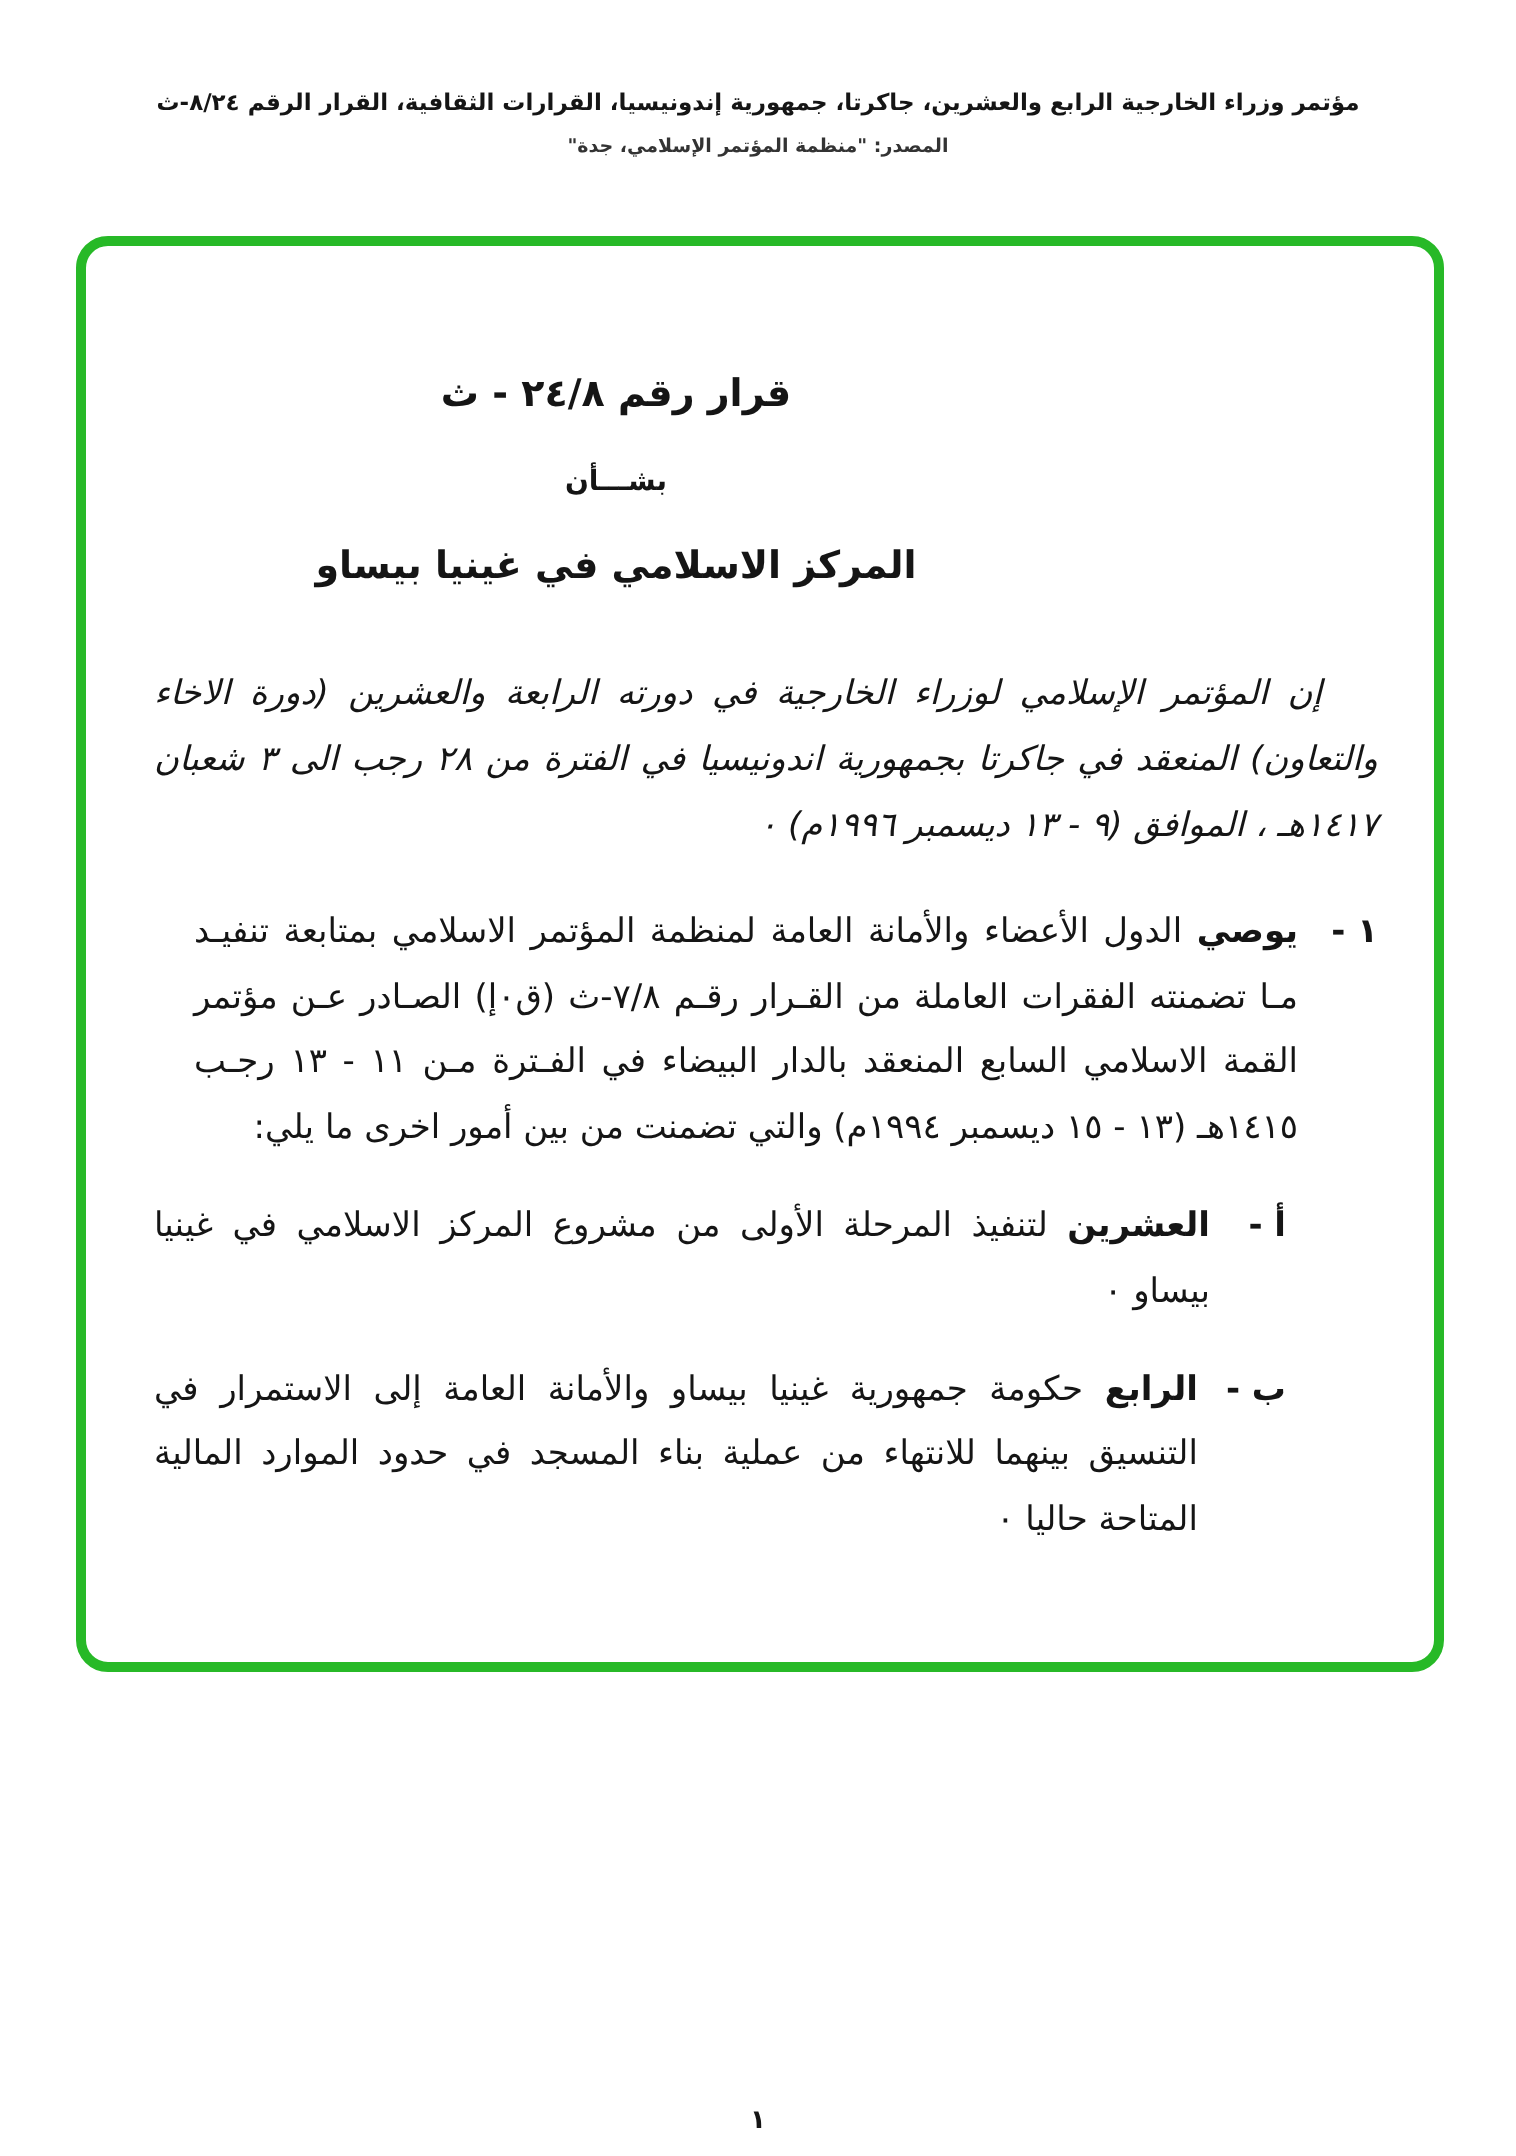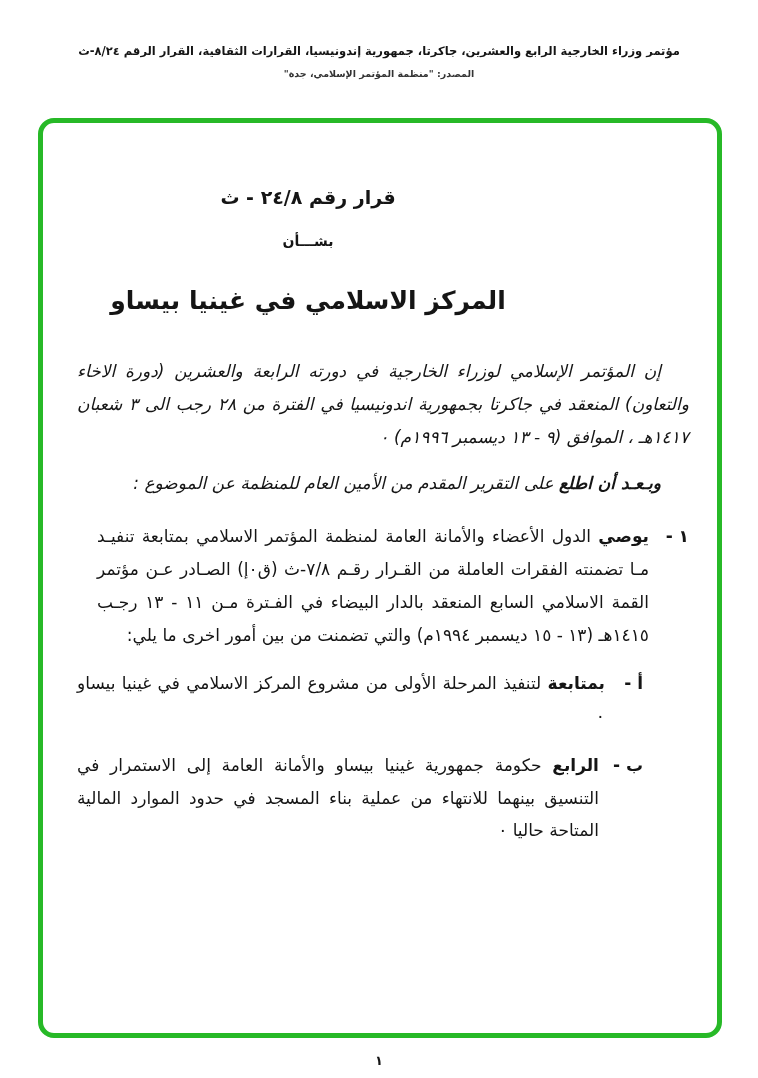--- a/index.html
+++ b/index.html
@@ -13,21 +13,21 @@
     position: relative;
     overflow: hidden;
   }
   .top-header { padding-top: 44px; text-align: center; direction: rtl; }
   .header-line1 { font-size: 11.5px; font-weight: bold; letter-spacing: 0.2px; padding: 0 40px; text-align: center; }
   .header-line2 { font-size: 9.5px; font-weight: bold; margin-top: 10px; color: #333; }
 
   .green-frame {
     position: absolute;
     left: 38px; top: 118px;
-    width: 684px; height: 920px;
+    width: 684px; height: 718px;
     border: 5px solid #27b927;
     border-radius: 16px;
     background: #ffffff;
     overflow: hidden;
   }
   .content {
     direction: rtl;
     padding: 56px 28px 0 34px;
     font-size: 17px;
     line-height: 1.93;
@@ -35,21 +35,21 @@
   }
   .title-block {
     text-align: center;
     font-weight: bold;
     padding-left: 0;
     padding-right: 150px; 
     margin-bottom: 30px;
   }
   .title-line1 { font-size: 19px; letter-spacing: 1px; }
   .title-line2 { font-size: 14px; margin-top: 12px; }
-  .title-line3 { font-size: 25px; margin-top: 22px; }
+  .title-line3 { font-size: 19px; margin-top: 10px; }
 
   .para { text-indent: 28px; margin-bottom: 14px; font-style: italic; }
   .lead { font-weight: bold; }
 
   .num-item { display: flex; gap: 10px; margin-top: 20px; }
   .num-item .marker { font-weight: bold; white-space: nowrap; flex: 0 0 30px; }
   .num-item .item-body { flex: 1; text-align: justify; margin-left: 20px; }
 
   .sub-item { display: flex; gap: 14px; margin-top: 16px; margin-right: 46px; }
   .sub-item .marker { font-weight: bold; white-space: nowrap; flex: 0 0 24px; }
@@ -78,37 +78,33 @@
       <div class="title-line1">قرار رقم ٢٤/٨ - ث</div>
       <div class="title-line2">بشـــأن</div>
       <div class="title-line3">المركز الاسلامي في غينيا بيساو</div>
     </div>
 
     <p class="para">
       <span>إن المؤتمر الإسلامي لوزراء الخارجية  في دورته الرابعة والعشرين (دورة الاخاء والتعاون) المنعقد في جاكرتا بجمهورية اندونيسيا في الفترة من ٢٨ رجب الى ٣ شعبان ١٤١٧هـ ، الموافق (٩ - ١٣ ديسمبر ١٩٩٦م) ٠</span>
     </p>
 
 
-    <p class="para">
-      <span class="lead">وبـعـد أن اطلع</span>
-      <span>على التقرير المقدم من الأمين العام للمنظمة عن الموضوع :</span>
-    </p>
 
     <div class="num-item">
       <span class="marker">١ -</span>
       <div class="item-body">
         <span class="lead">يوصي</span>
         <span>الدول الأعضاء والأمانة العامة لمنظمة المؤتمر الاسلامي بمتابعة تنفيـد مـا تضمنته الفقرات العاملة من القـرار رقـم ٧/٨-ث (ق٠إ) الصـادر عـن مؤتمر القمة الاسلامي السابع المنعقد بالدار البيضاء في الفـترة مـن ١١ - ١٣ رجـب ١٤١٥هـ (١٣ - ١٥ ديسمبر ١٩٩٤م) والتي تضمنت من بين أمور اخرى ما يلي:</span>
       </div>
     </div>
 
     <div class="sub-item">
       <span class="marker">أ -</span>
       <div class="item-body">
-        <span class="lead">بمتابعة</span>
+        <span class="lead">العشرين</span>
         <span>لتنفيذ المرحلة الأولى من مشروع المركز الاسلامي في غينيا بيساو ٠</span>
       </div>
     </div>
 
     <div class="sub-item">
       <span class="marker">ب -</span>
       <div class="item-body">
         <span class="lead">الرابع</span>
         <span>حكومة جمهورية غينيا بيساو والأمانة العامة إلى الاستمرار في التنسيق بينهما للانتهاء من عملية بناء المسجد في حدود الموارد المالية المتاحة حاليا ٠</span>
       </div>

